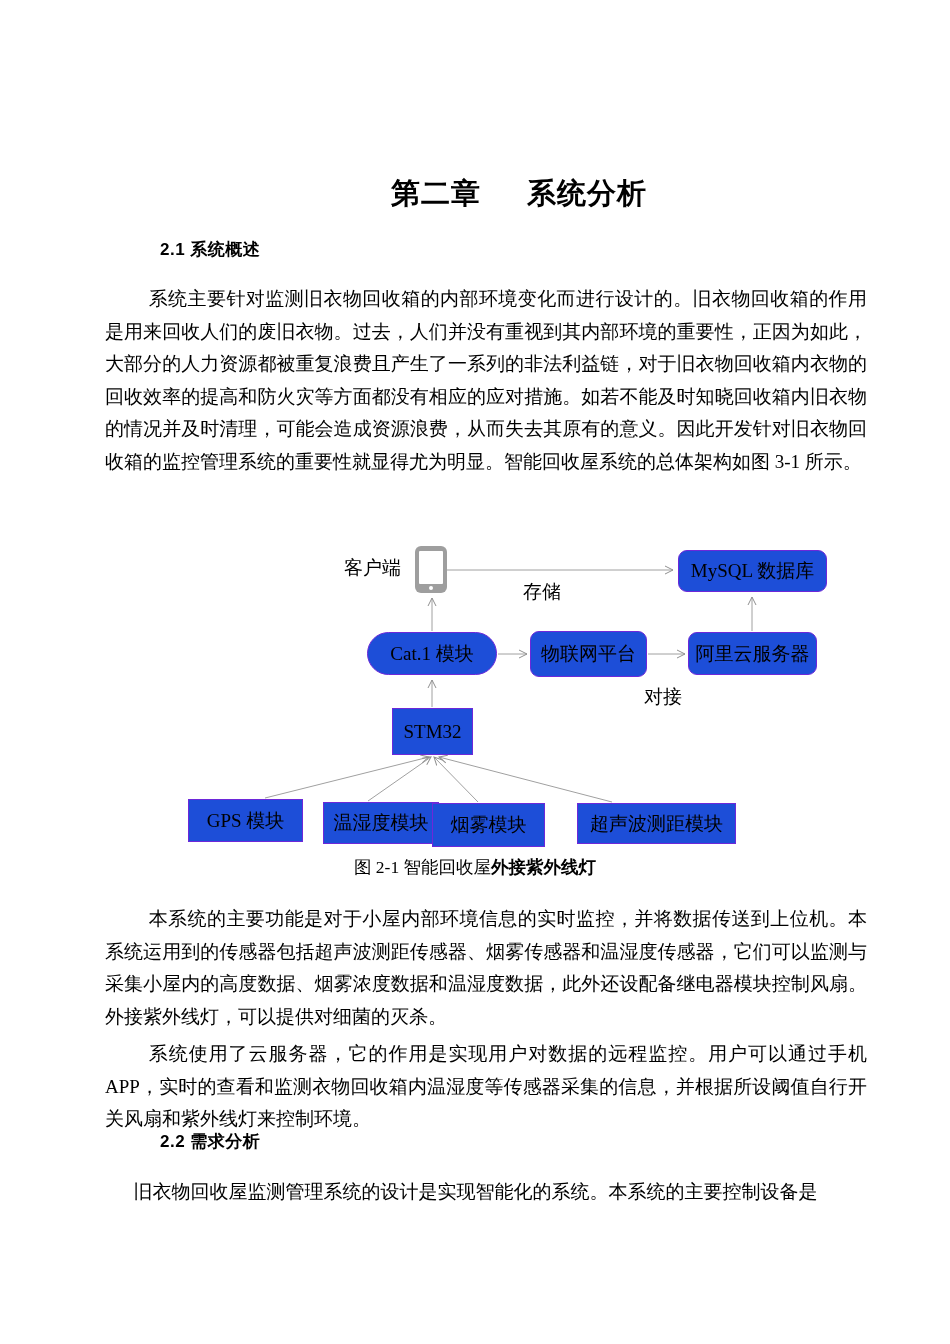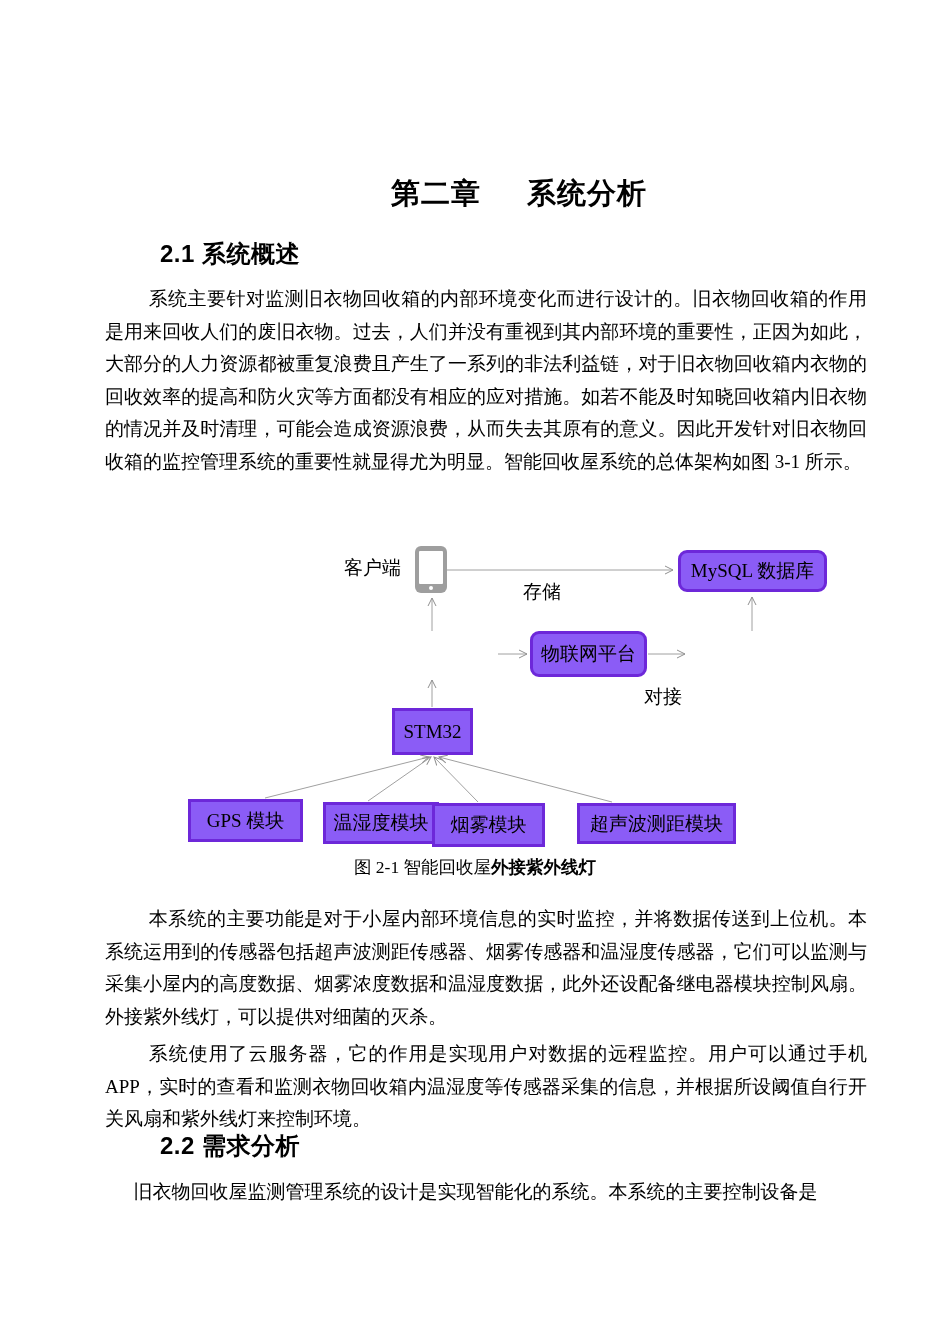--- a/index.html
+++ b/index.html
@@ -12,39 +12,39 @@
   .chapter-title {
     position:absolute; left:0; top:174px; width:950px; margin:0;
     box-sizing:border-box; padding-left:88px;
     text-align:center; font-family:"Liberation Sans","DejaVu Sans",sans-serif;
     font-weight:bold; font-size:29px; letter-spacing:1px;
   }
   .title-gap { margin-left:46px; }
   .sec-heading {
     position:absolute; left:160px; margin:0;
     font-family:"Liberation Sans","DejaVu Sans",sans-serif;
-    font-weight:bold; font-size:24px; letter-spacing:0.5px;
+    font-weight:bold; font-size:17px; letter-spacing:0.5px;
   }
   #sec1 { top:238px; }
   #sec2 { top:1130px; }
   .body-para {
     position:absolute; left:105px; width:762px; margin:0;
     font-size:19px; line-height:32.5px; text-align:justify;
     text-indent:2.3em;
   }
   #para1 { top:283px; }
   #para2 { top:903px; }
   #para3 { top:1038px; }
   #para4 { top:1176px; text-indent:1.5em; }
 
   .figure { position:absolute; left:100px; top:535px; width:760px; height:320px; }
   .fig-svg { position:absolute; left:0; top:0; }
   .dbox {
     position:absolute; box-sizing:border-box;
-    border:3px solid #6d28d9; background:#8b5cf6;
+    border:1px solid #6d28d9; background:#1d4ed8;
     display:flex; align-items:center; justify-content:center;
     font-size:19px; white-space:nowrap;
   }
   .rounded { border-radius:9px; }
   .stadium { border-radius:22px; }
   #n-mysql { left:578px; top:15px;  width:149px; height:42px; }
   #n-cat1  { left:267px; top:97px;  width:130px; height:43px; }
   #n-iot   { left:430px; top:96px;  width:117px; height:46px; }
   #n-ali   { left:588px; top:97px;  width:129px; height:43px; }
   #n-stm32 { left:292px; top:173px; width:81px;  height:47px; }
@@ -107,21 +107,23 @@
     </svg>
 
     <span class="fig-label" id="lbl-client">客户端</span>
 
     <div class="phone">
       <div class="phone-screen"></div>
       <div class="phone-dot"></div>
     </div>
 
     <div class="dbox rounded" id="n-mysql">MySQL 数据库</div>
+    <div class="dbox stadium" id="n-cat1">Cat.1 模块</div>
     <div class="dbox rounded" id="n-iot">物联网平台</div>
+    <div class="dbox rounded" id="n-ali">阿里云服务器</div>
     <div class="dbox" id="n-stm32">STM32</div>
     <div class="dbox" id="n-gps">GPS 模块</div>
     <div class="dbox" id="n-temp">温湿度模块</div>
     <div class="dbox" id="n-smoke">烟雾模块</div>
     <div class="dbox" id="n-ultra">超声波测距模块</div>
 
     <span class="fig-label" id="lbl-store">存储</span>
     <span class="fig-label" id="lbl-connect">对接</span>
   </div>
 

